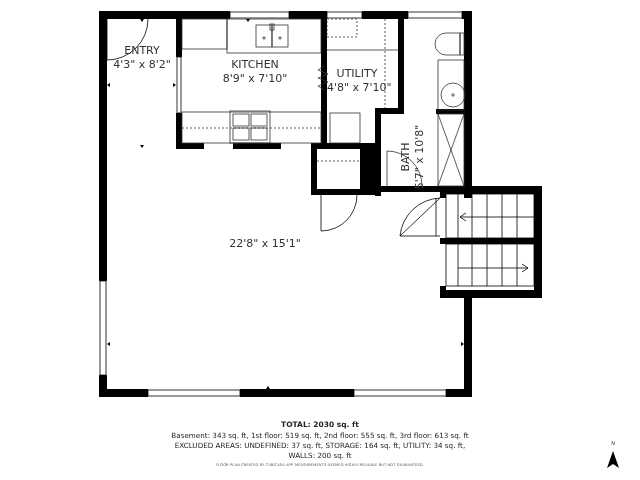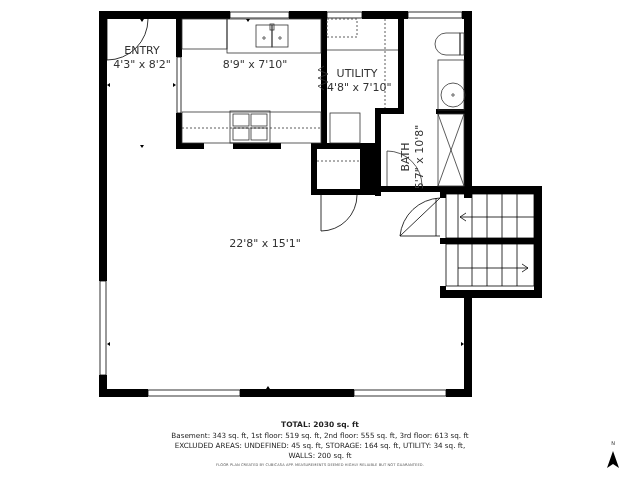--- a/index.html
+++ b/index.html
@@ -151,41 +151,42 @@
     <polygon points="266,389 270,389 268,386"></polygon>
   </g>
 </svg>
 
 <div class="room-label" style="left:112px; top:44px; width:60px;text-align:center;">
   <div>ENTRY</div>
   <div>4'3" x 8'2"</div>
 </div>
 
 <div class="room-label" style="left:210px; top:58px; width:90px;">
+  <div>KITCHEN</div>
   <div>8'9" x 7'10"</div>
 </div>
 
 <div class="room-label" style="left:327px; top:67px; width:60px;">
   <div>UTILITY</div>
   <div>4'8" x 7'10"</div>
 </div>
 
 <div class="room-label" style="left:375px; top:143px; width:75px; transform:rotate(-90deg); transform-origin:center;">
   <span>BATH</span>
   <br>
   <span>5'7" x 10'8"</span>
 </div>
 
 <div class="room-label" style="left:195px; top:237px; width:140px;">
   <div>22'8" x 15'1"</div>
 </div>
 
 <div class="summary s-total">TOTAL: 2030 sq. ft</div>
 <div class="summary s-line s1">Basement: 343 sq. ft, 1st floor: 519 sq. ft, 2nd floor: 555 sq. ft, 3rd floor: 613 sq. ft</div>
-<div class="summary s-line s2">EXCLUDED AREAS: UNDEFINED: 45 sq. ft, STORAGE: 164 sq. ft, UTILITY: 34 sq. ft,</div>
+<div class="summary s-line s2">EXCLUDED AREAS: UNDEFINED: 37 sq. ft, STORAGE: 164 sq. ft, UTILITY: 34 sq. ft,</div>
 <div class="summary s-line s3">WALLS: 200 sq. ft</div>
 <div class="summary s-fine">FLOOR PLAN CREATED BY CUBICASA APP. MEASUREMENTS DEEMED HIGHLY RELIABLE BUT NOT GUARANTEED.</div>
 
 <div class="north">
   <div class="north-n">N</div>
   <svg width="20" height="30" viewBox="0 0 20 30" style="position:absolute;left:0;top:0;">
     <polygon points="10,11 4,28 10,24 16,28" fill="#000"></polygon>
   </svg>
 </div>
 

